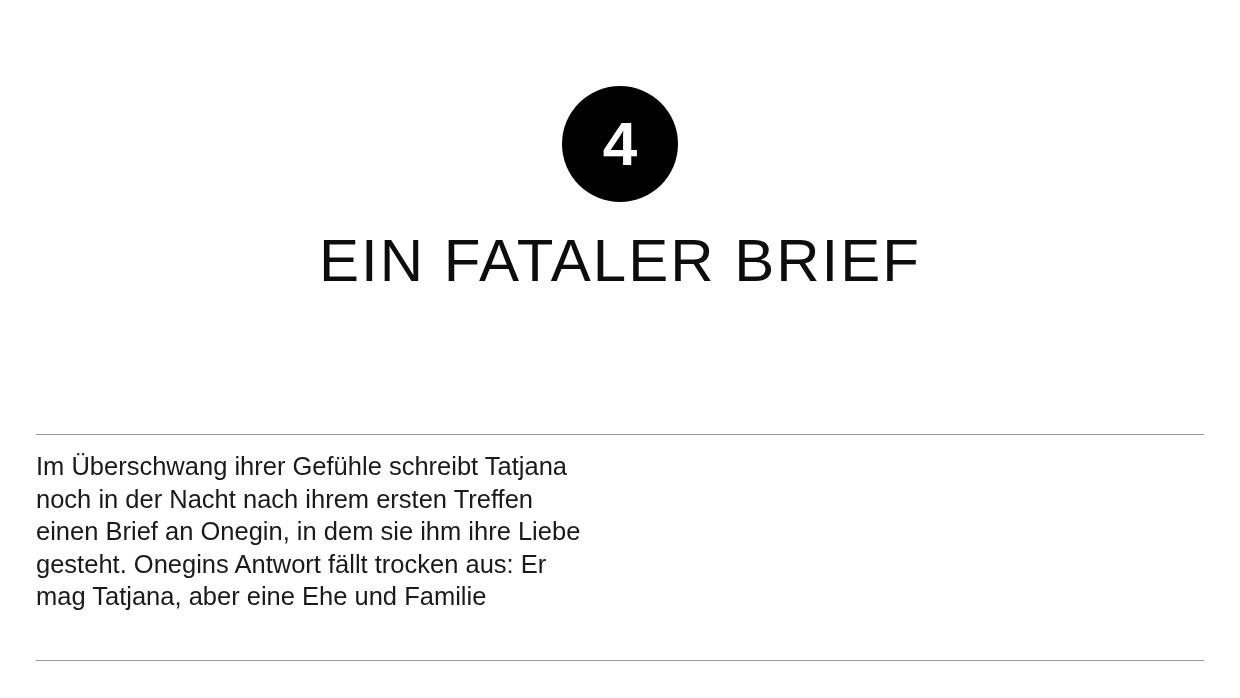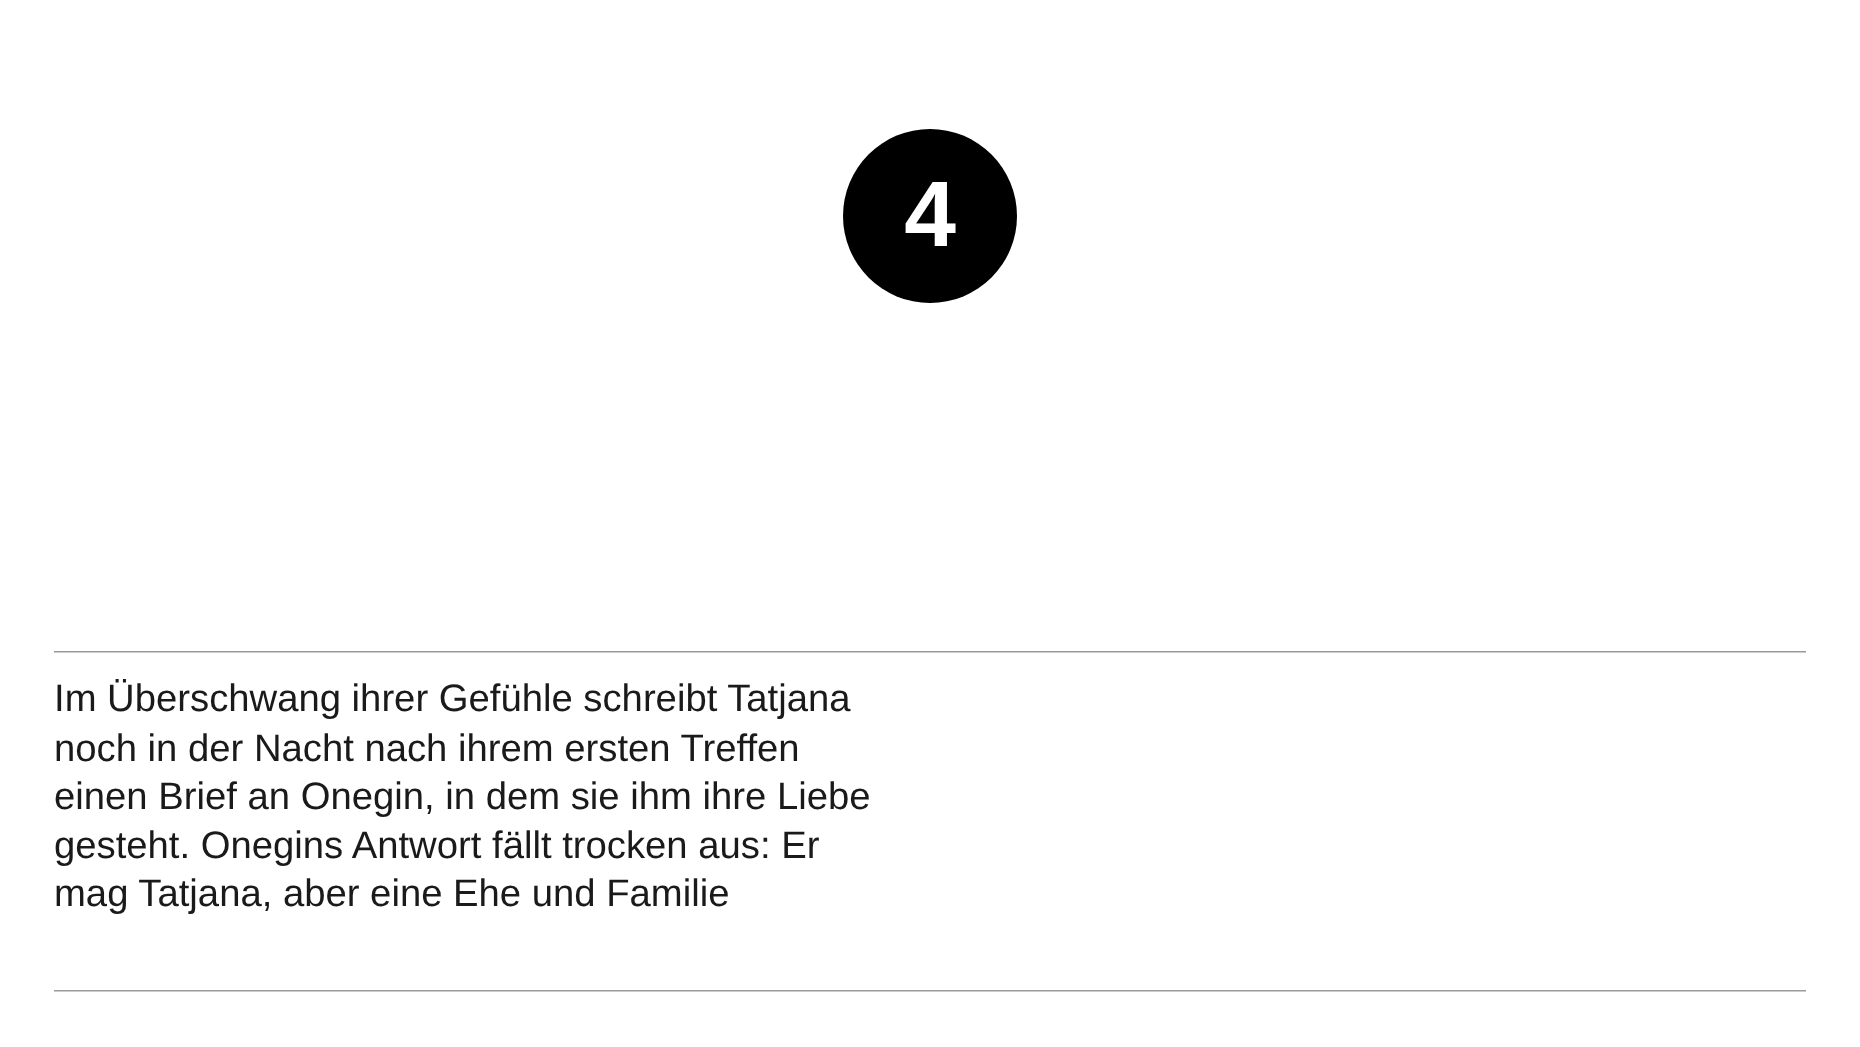--- a/index.html
+++ b/index.html
@@ -78,20 +78,21 @@
 </style>
 </head>
 <body>
 
 <div class="page">
 
   <div class="chapter-badge">
     <span>4</span>
   </div>
 
+  <h1 class="chapter-title">EIN FATALER BRIEF</h1>
 
   <div class="rule rule-top"></div>
 
   <div class="columns">
     <div class="column">Im Überschwang ihrer Gefühle schreibt Tatjana noch in der Nacht nach ihrem ersten Treffen einen Brief an Onegin, in dem sie ihm ihre Liebe gesteht. Onegins Antwort fällt trocken aus: Er mag Tatjana, aber eine Ehe und Familie</div>
   </div>
 
   <div class="rule rule-bottom"></div>
 
 </div>

